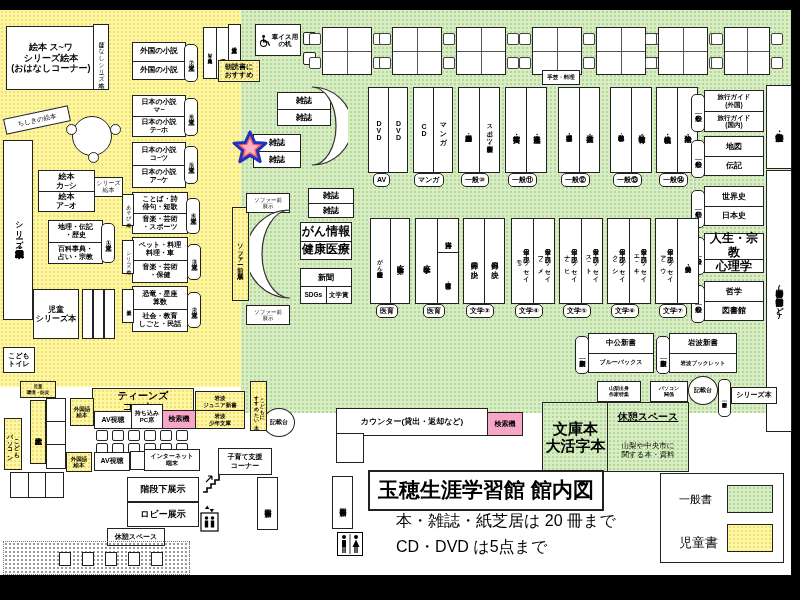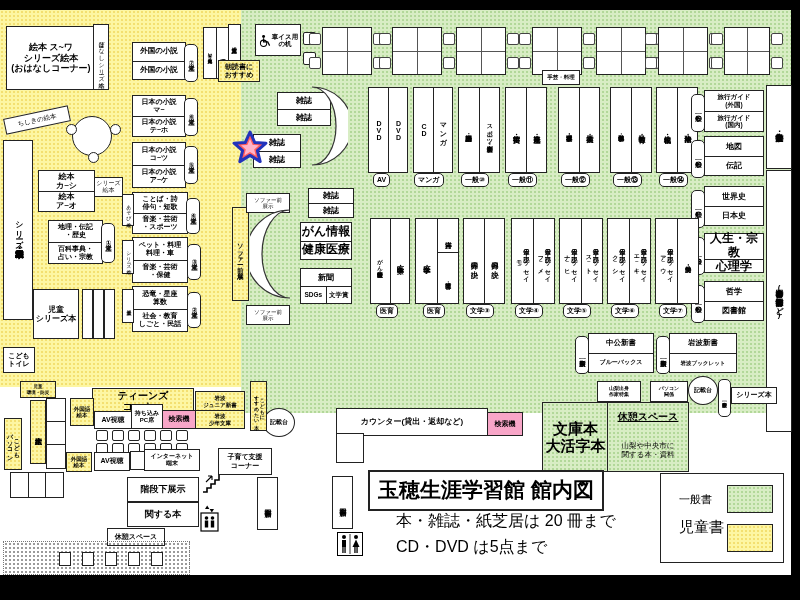--- a/index.html
+++ b/index.html
@@ -460,21 +460,21 @@
   <div class="box b" style="left:144px;top:449px;width:54px;height:20px;font-size:6px" data-bind="facilities.internet">インターネット
 端末</div>
   <div class="box b" style="left:218px;top:448px;width:52px;height:25px;font-size:7px" data-bind="facilities.kosodate">子育て支援
 コーナー</div>
 
   <div class="box b" style="left:127px;top:477px;width:70px;height:23px;font-size:9px" data-bind="facilities.kaidan">階段下展示</div>
   <svg style="position:absolute;left:201px;top:472px" width="20" height="22" viewBox="0 0 20 22">
     <path d="M2 20 h4 v-4 h4 v-4 h4 v-4 h4 v-5" fill="none" stroke="#000" stroke-width="1.6"></path>
     <path d="M5 10 L11 4 M11 4 h-4 M11 4 v4" fill="none" stroke="#000" stroke-width="1.1"></path>
   </svg>
-  <div class="box b" style="left:127px;top:502px;width:70px;height:23px;font-size:9px" data-bind="facilities.lobby">関する本</div>
+  <div class="box b" style="left:127px;top:502px;width:70px;height:23px;font-size:9px" data-bind="facilities.lobby">ロビー展示</div>
   <svg style="position:absolute;left:200px;top:504px" width="19" height="28" viewBox="0 0 19 28">
     <path d="M5 5 l2.2-3.5 L9.4 5 Z" fill="#000"></path>
     <path d="M14 1.5 l-2.2 3.5 L9.6 1.5 Z" fill="#000" transform="translate(0,3.5)"></path>
     <rect x="1" y="9" width="17" height="18" fill="#fff" stroke="#000" stroke-width="1.2"></rect>
     <circle cx="6.5" cy="14" r="1.8" fill="#000"></circle>
       <rect x="4.8" y="16.5" width="3.4" height="7" fill="#000"></rect>
     <circle cx="12.5" cy="14" r="1.8" fill="#000"></circle>
       <rect x="10.8" y="16.5" width="3.4" height="7" fill="#000"></rect>
   </svg>
   <div class="box b" style="left:107px;top:528px;width:56px;height:16px;font-size:7px" data-bind="facilities.kyukei">休憩スペース</div>
@@ -501,16 +501,16 @@
       <rect x="19.4" y="15" width="1.3" height="6" fill="#000"></rect>
   </svg>
 
   <div class="box b" style="left:368px;top:470px;width:232px;height:37px;font-size:21px;border-width:2px;white-space:nowrap" data-bind="title.main">玉穂生涯学習館 館内図</div>
   <div class="nobg" style="position:absolute;left:396px;top:511px;font-size:16px" data-bind="title.line2">本・雑誌・紙芝居は 20 冊まで</div>
   <div class="nobg" style="position:absolute;left:396px;top:537px;font-size:16px" data-bind="title.line3">CD・DVD は5点まで</div>
 
   <div class="legendbox" style="left:660px;top:473px;width:122px;height:88px">
     <div style="position:absolute;left:18px;top:18px;font-size:11px" data-bind="legend.general">一般書</div>
     <div class="sw gbox" style="left:66px;top:11px"></div>
-    <div style="position:absolute;left:18px;top:44px;font-size:15px" data-bind="legend.children">児童書</div>
+    <div style="position:absolute;left:18px;top:60px;font-size:13px" data-bind="legend.children">児童書</div>
     <div class="sw ybox" style="left:66px;top:50px"></div>
   </div>
 </div>
 
 </body></html>

